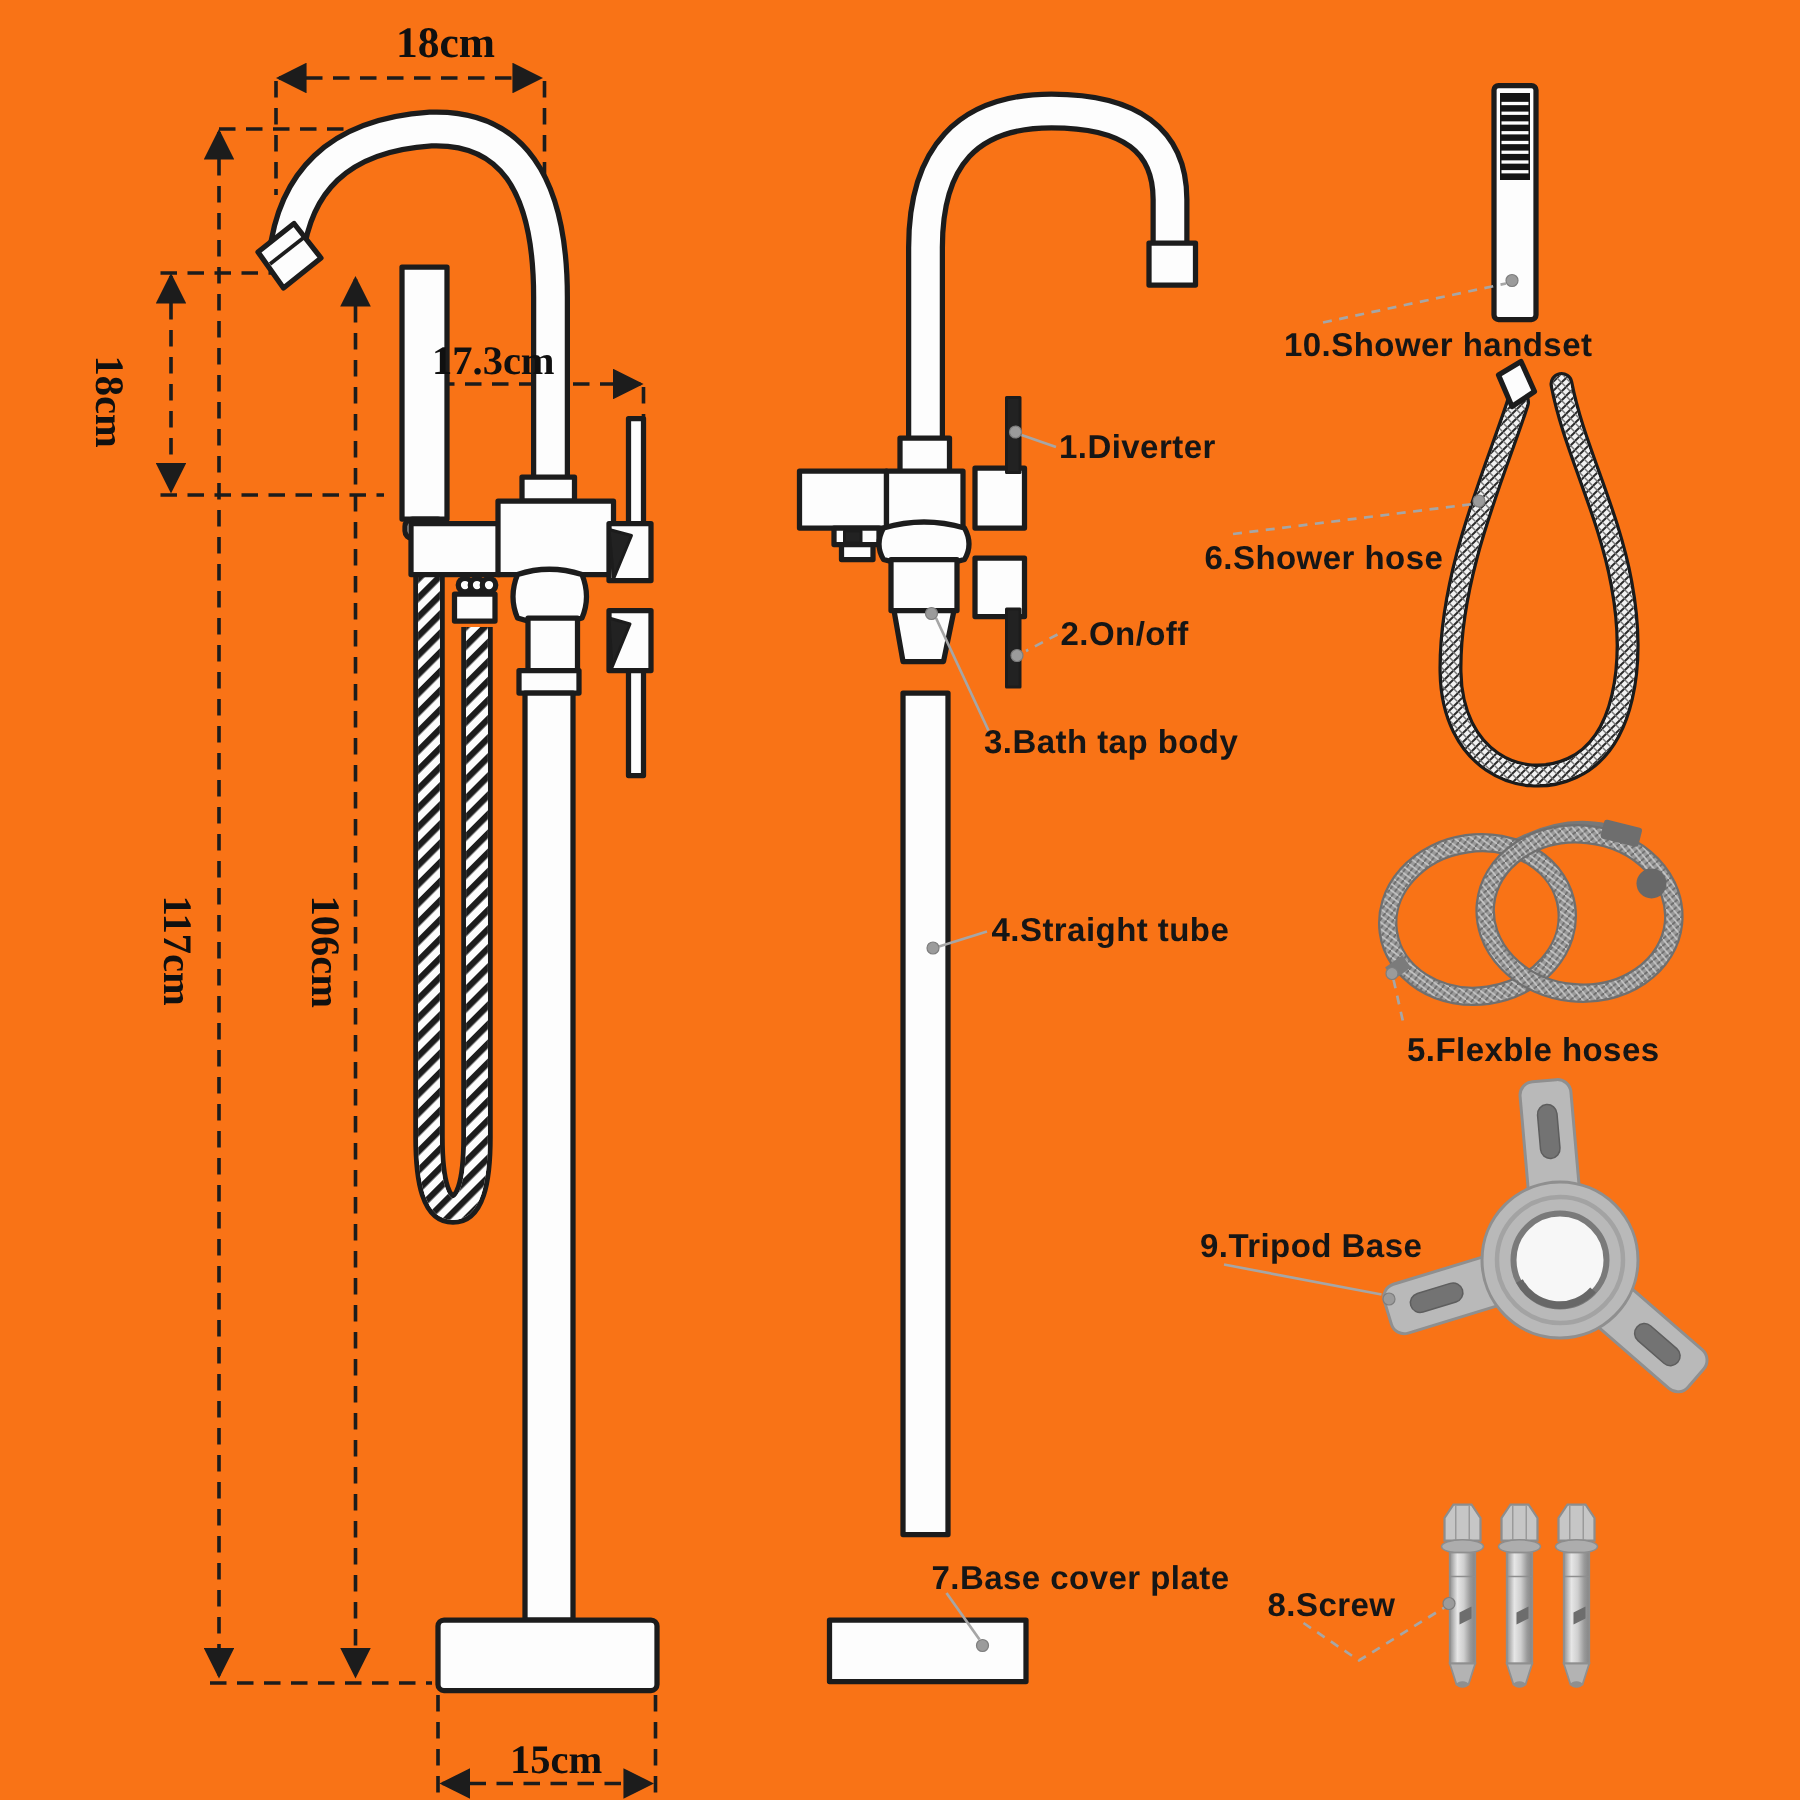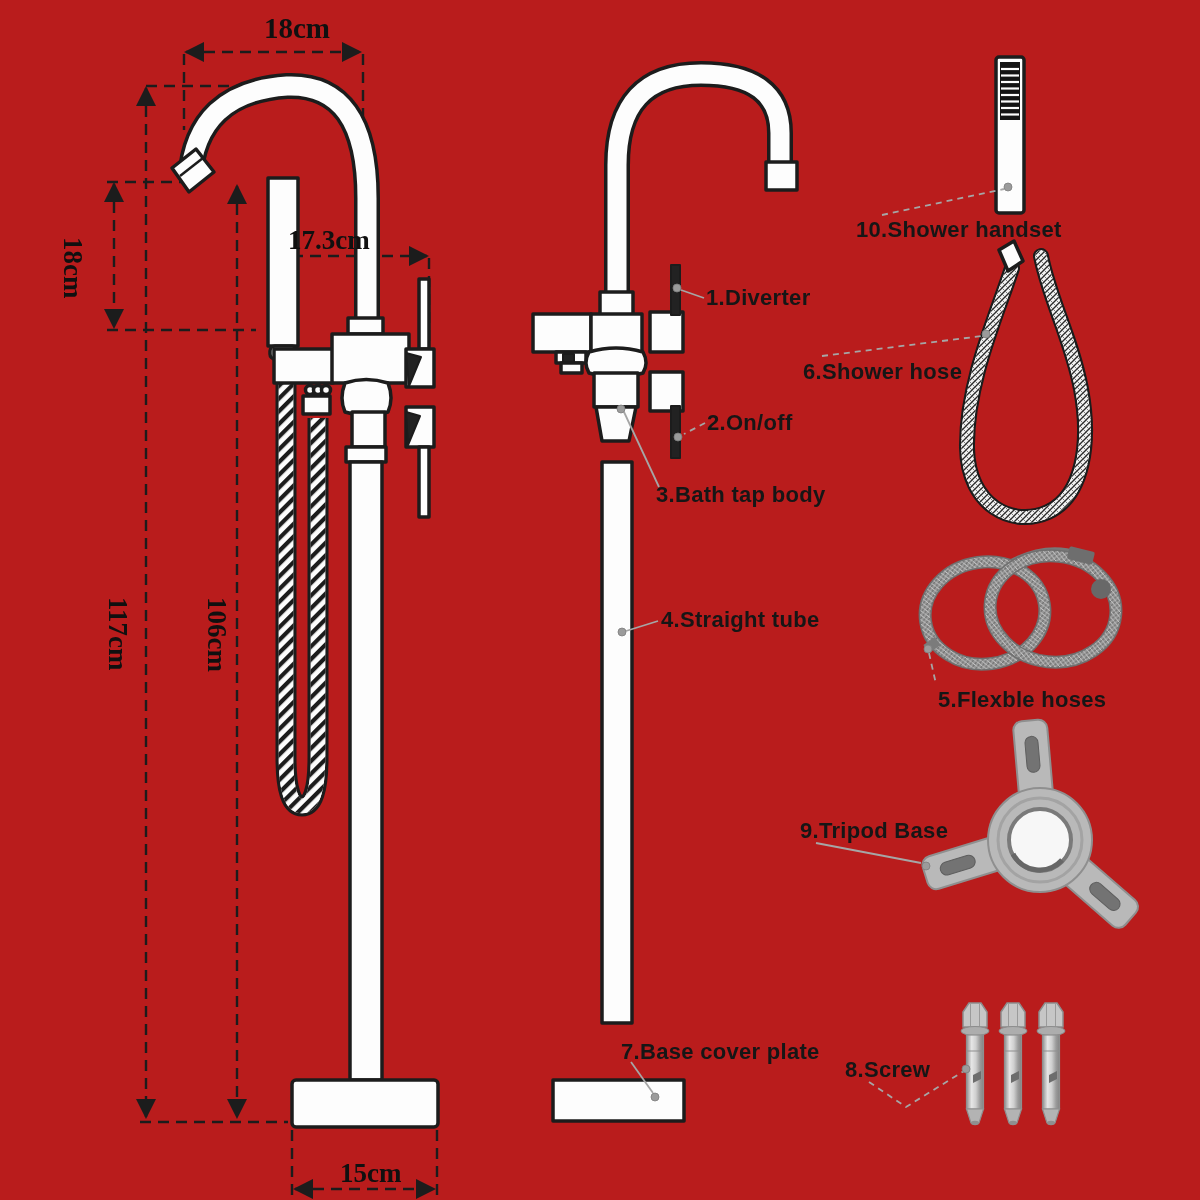--- a/index.html
+++ b/index.html
@@ -1,16 +1,16 @@
 <!DOCTYPE html>
 <html><head>
 <meta charset="utf-8">
 <style>
   html,body{margin:0;padding:0;background:#fdfdfd;}
-  .stage{position:relative;width:1200px;height:1200px;background:#b91c1c;overflow:hidden;}
+  .stage{position:relative;width:1200px;height:1200px;background:#f97316;overflow:hidden;}
   svg{display:block;}
   text.part{font-family:"Liberation Sans",sans-serif;font-weight:700;font-size:22px;fill:#161616;letter-spacing:.3px;}
   text.dim{font-family:"Liberation Serif",serif;font-weight:700;font-size:27px;fill:#101010;}
   text.dim.big{font-size:29px;}
   .ink{stroke:#1c1c1c;}
   .art{fill:#fdfdfd;stroke:#1c1c1c;stroke-width:3.5;stroke-linejoin:round;}
   .artd{fill:#222222;stroke:#1c1c1c;stroke-width:2;stroke-linejoin:round;}
   .tout{fill:none;stroke:#1c1c1c;}
   .tin{fill:none;stroke:#fdfdfd;}
   .dash{stroke:#1c1c1c;stroke-width:2.4;stroke-dasharray:11 7;fill:none;}

